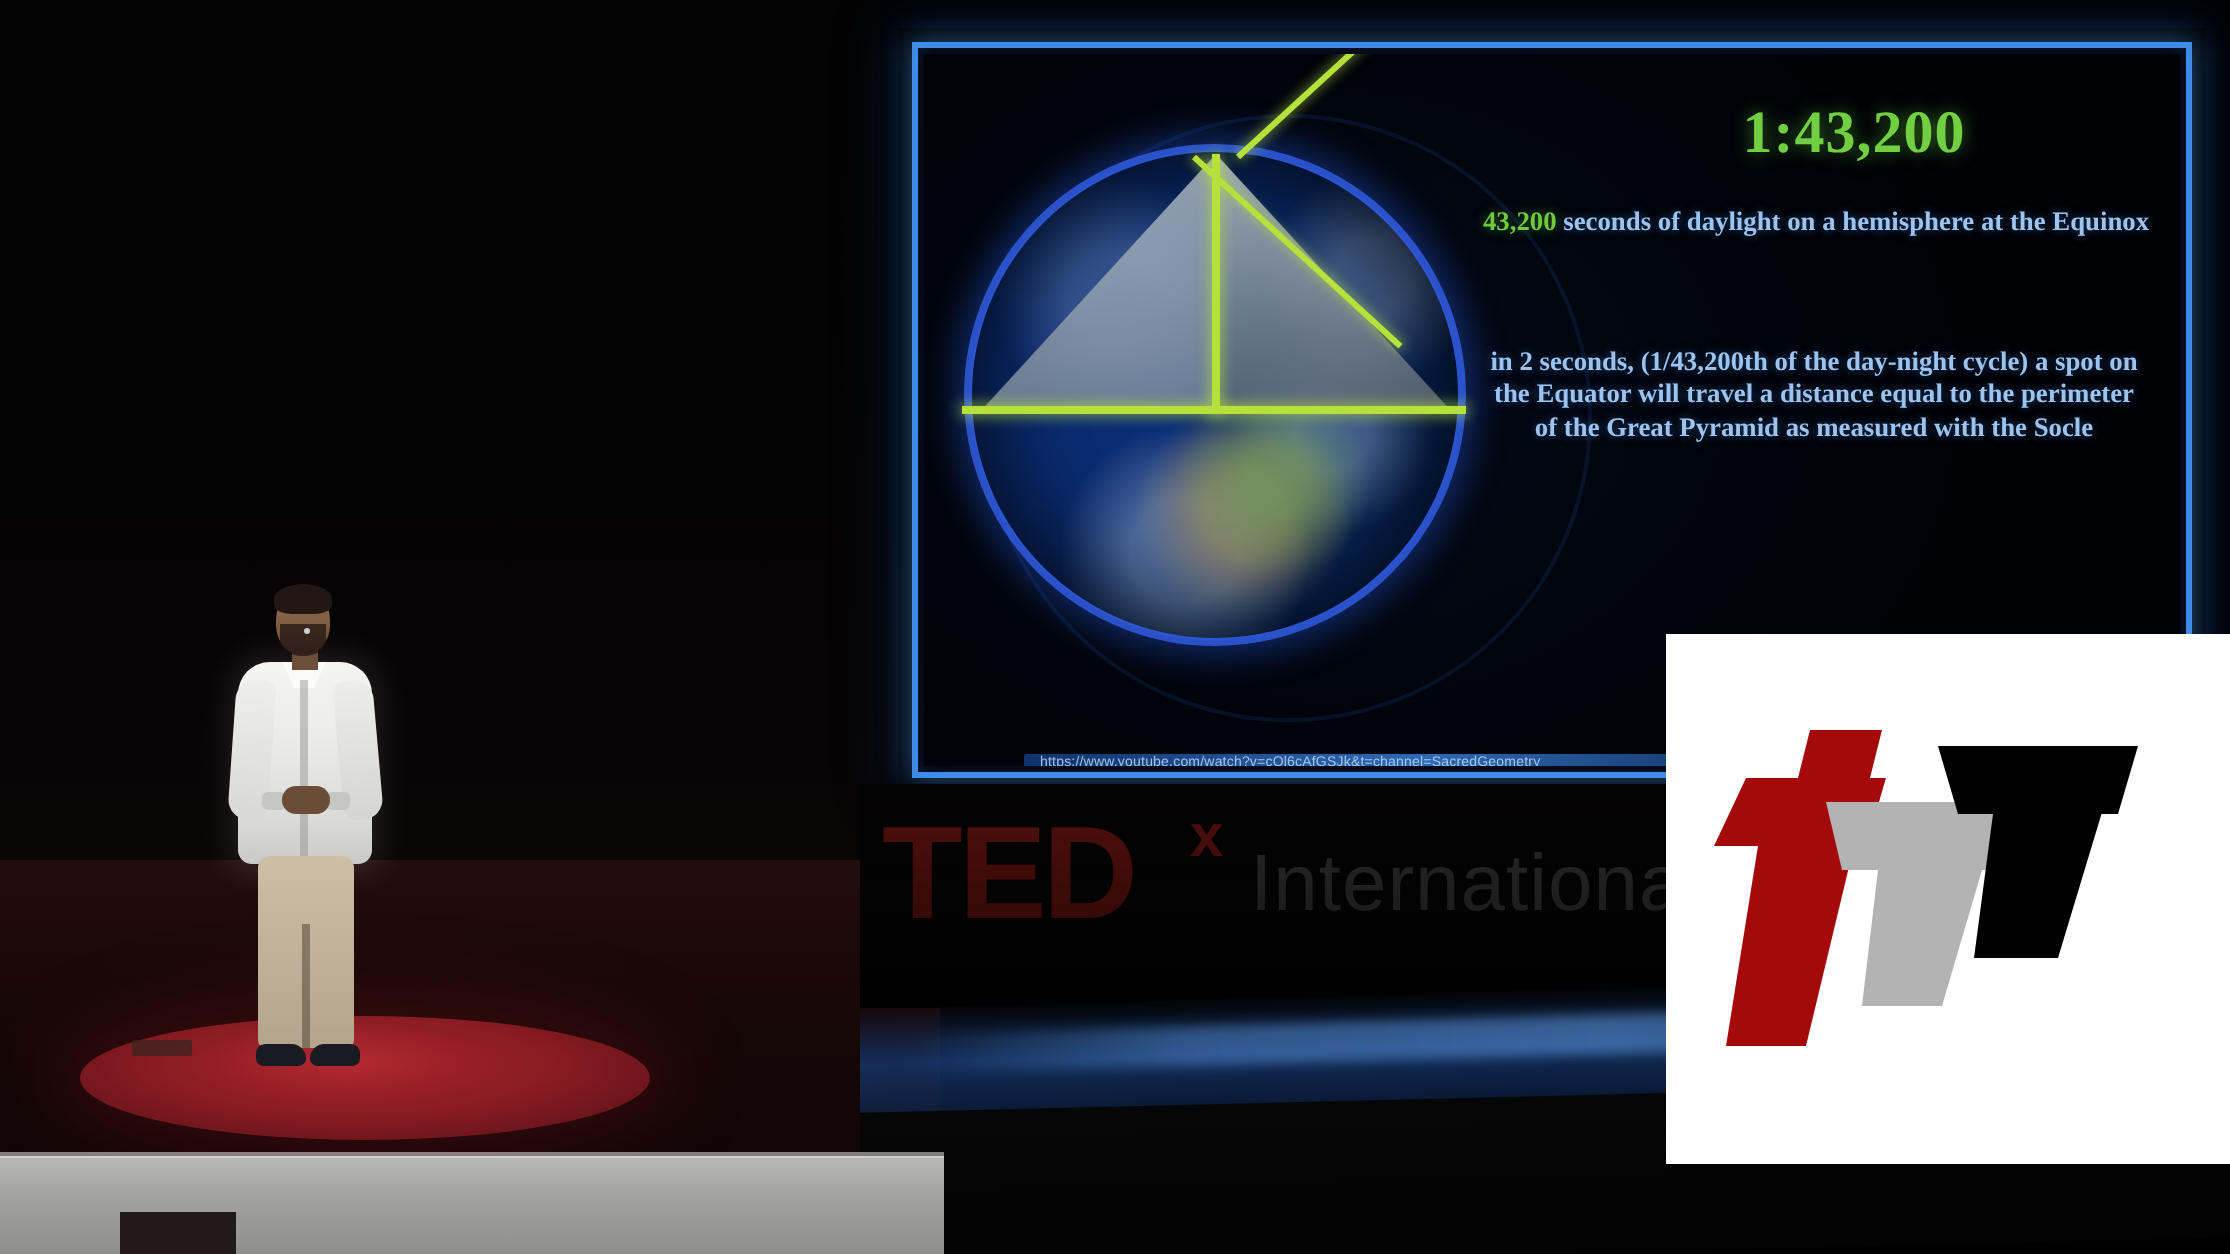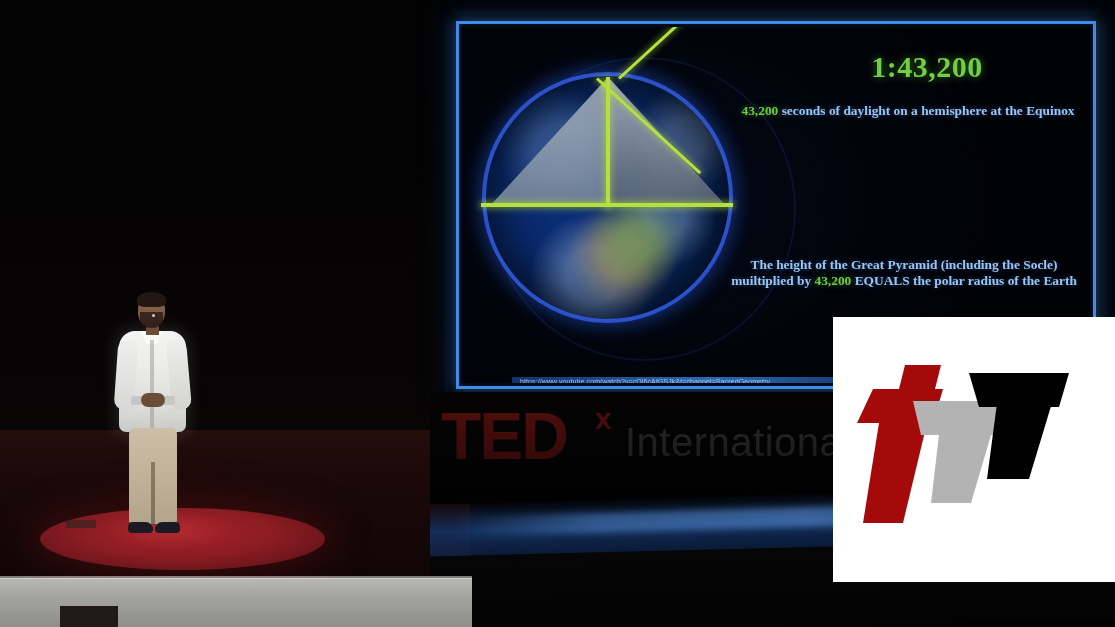--- a/index.html
+++ b/index.html
@@ -448,27 +448,26 @@
     </div>
 
     <div class="slide-title">1:43,200</div>
 
     <div class="para para-1">
       <div>
         <span class="hl">43,200</span><span> seconds of daylight on a hemisphere at the Equinox</span>
       </div>
     </div>
 
-
-    <div class="para para-3">
-      <div>The height of the Great Pyramid (including the Socle)</div>
-      <div>
-        <span>muiltiplied by </span><span class="hl">43,200</span><span> EQUALS the polar radius of the Earth</span>
-      </div>
+    <div class="para para-2">
+      <div>in 2 seconds, (1/43,200th of the day-night cycle) a spot on</div>
+      <div>the Equator will travel a distance equal to the perimeter</div>
+      <div>of the Great Pyramid as measured with the Socle</div>
     </div>
+
 
     <div class="para para-4">
       <div>Pyramid height</div>
       <div>World Grid</div>
     </div>
 
     <div class="slide-url-bar">
       <span class="slide-url">https://www.youtube.com/watch?v=cQl6cAfGSJk&amp;t=channel=SacredGeometry</span>
     </div>
 

